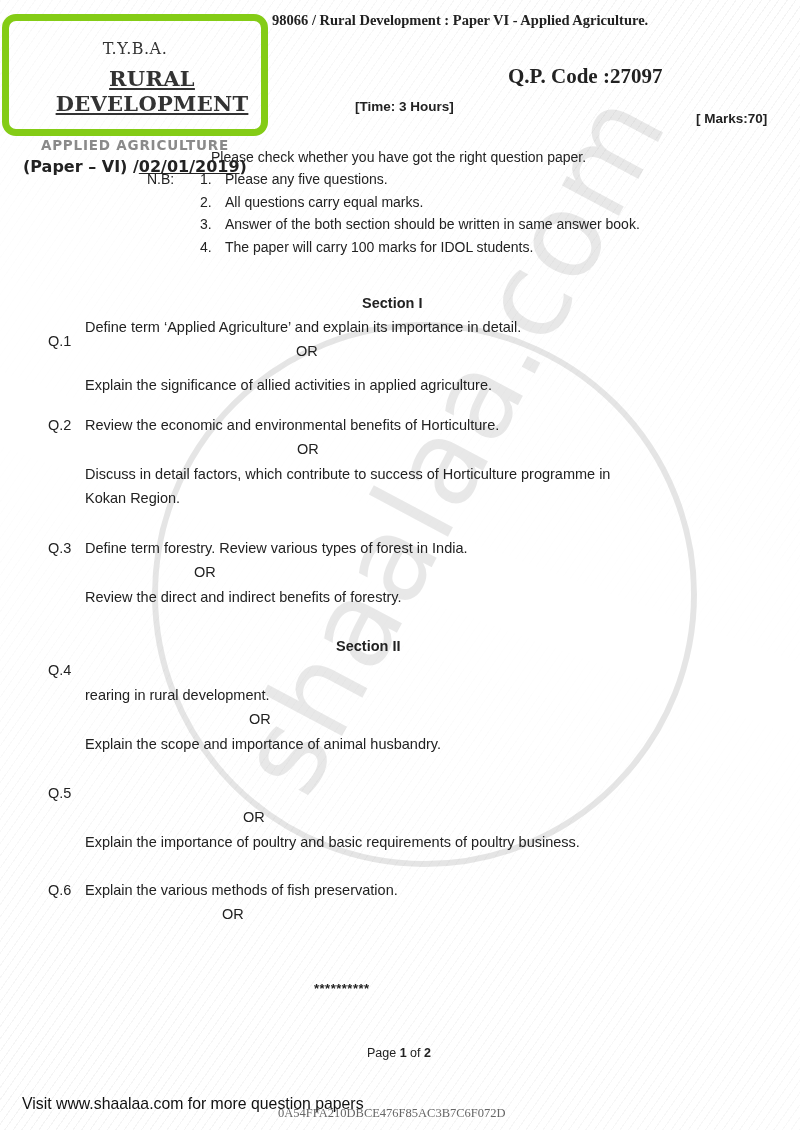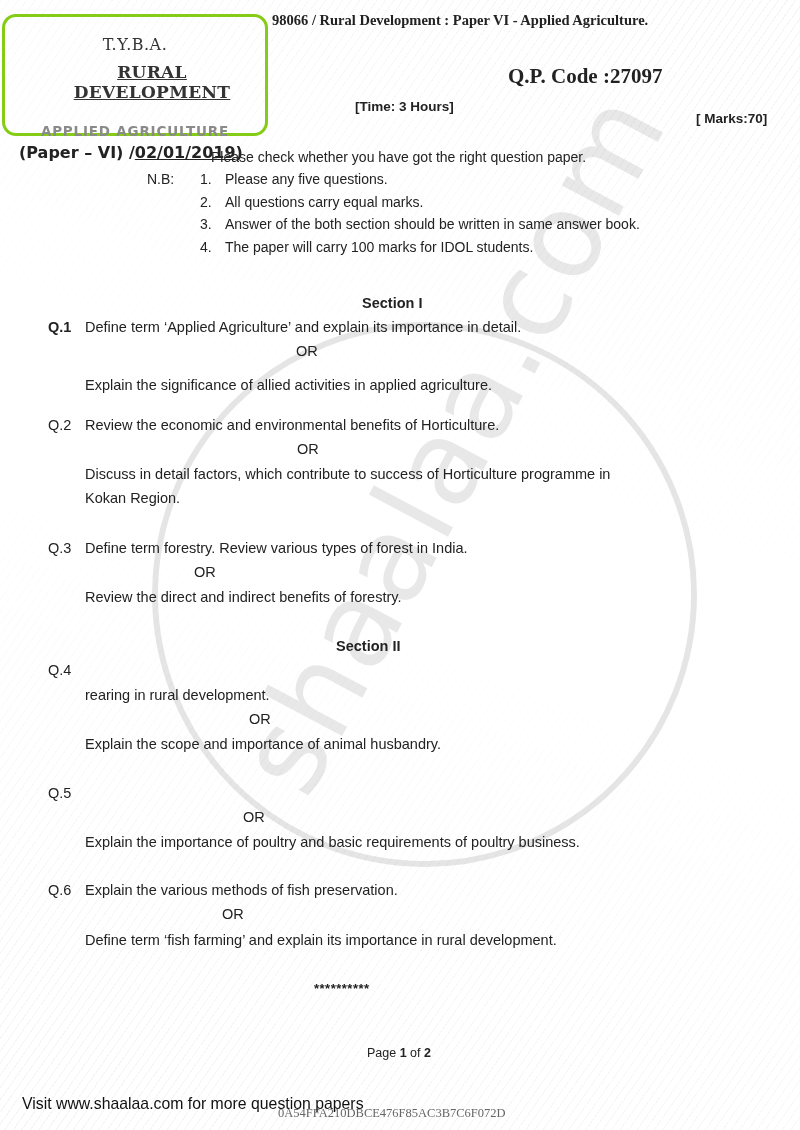--- a/index.html
+++ b/index.html
@@ -26,25 +26,25 @@
       font-family: "DejaVu Sans", sans-serif; font-size: 118px; font-weight: normal;
       color: rgba(0,0,0,0.09); transform: rotate(-60deg); transform-origin: left top;
       white-space: nowrap; letter-spacing: 2px;
       transform: translate(10px, 190px) rotate(-62deg);
     }
     .layer { position: absolute; z-index: 2; }
 
     
     .head-box {
       left: 2px; top: 14px; width: 266px; height: 122px;
-      border: 3px solid #84cc16; border-radius: 14px; box-sizing: border-box;
+      border: 7px solid #84cc16; border-radius: 14px; box-sizing: border-box;
       text-align: center;
     }
     .hb-tyba { font-family: "DejaVu Serif", serif; font-size: 16px; margin-top: 18px; color: #333; letter-spacing: 0.5px; }
-    .hb-rd { font-family: "DejaVu Serif", serif; font-size: 17px; font-weight: bold; text-decoration: underline; margin-top: 8px; color: #333; letter-spacing: 0.3px; margin-left: 34px; }
+    .hb-rd { font-family: "DejaVu Serif", serif; font-size: 21px; font-weight: bold; text-decoration: underline; margin-top: 8px; color: #333; letter-spacing: 0.3px; margin-left: 34px; }
     .hb-aa { font-family: "DejaVu Sans", sans-serif; font-size: 13.5px; font-weight: bold; color: #8a8a8a; margin-top: 21px; letter-spacing: 0.8px; }
     .hb-paper { font-family: "DejaVu Sans", sans-serif; font-size: 16px; font-weight: bold; color: #222; margin-top: 4px; text-align: left; padding-left: 14px; }
     .hb-paper .date { text-decoration: underline; }
 
     .top-title {
       left: 272px; top: 12px; font-family: "Liberation Serif", serif; font-weight: bold;
       font-size: 14.5px; color: #222;
     }
     .qp-code {
       left: 508px; top: 64px; font-family: "Liberation Serif", serif; font-weight: bold;
@@ -104,21 +104,21 @@
 <div class="layer nb-list">
   <div class="nb-item"><span class="nb-num">1.</span><span>Please any five questions.</span></div>
   <div class="nb-item"><span class="nb-num">2.</span><span>All questions carry equal marks.</span></div>
   <div class="nb-item"><span class="nb-num">3.</span><span>Answer of the both section should be written in same answer book.</span></div>
   <div class="nb-item"><span class="nb-num">4.</span><span>The paper will carry 100 marks for IDOL students.</span></div>
 </div>
 
 <div class="layer section-title" style="left:362px; top:295px;">Section I</div>
 
 <div class="layer q" style="left:0; top:319px; width:800px; height:80px;">
-  <span class="q-num" style="top:0;font-weight:bold;">Q.1</span>
+  <span class="q-num" style="top:14px;">Q.1</span>
   <span class="q-text" style="top:0;">Define term ‘Applied Agriculture’ and explain its importance in detail.</span>
   <span class="or" style="left:296px; top:24px;">OR</span>
   <span class="q-text" style="top:50px;margin-top:8px;">Explain the significance of allied activities in applied agriculture.</span>
 </div>
 
 <div class="layer q" style="left:0; top:417px; width:696px; height:100px;">
   <span class="q-num" style="top:0;">Q.2</span>
   <span class="q-text" style="top:0;">Review the economic and environmental benefits of Horticulture.</span>
   <span class="or" style="left:297px; top:24px;">OR</span>
   <span class="q-text" style="top:49px;">Discuss in detail factors, which contribute to success of Horticulture programme in</span>
@@ -144,21 +144,20 @@
 <div class="layer q" style="left:0; top:785px; width:800px; height:80px;">
   <span class="q-num" style="top:0;">Q.5</span>
   <span class="or" style="left:243px; top:24px;">OR</span>
   <span class="q-text" style="top:49px;">Explain the importance of poultry and basic requirements of poultry business.</span>
 </div>
 
 <div class="layer q" style="left:0; top:882px; width:800px; height:80px;">
   <span class="q-num" style="top:0;">Q.6</span>
   <span class="q-text" style="top:0;">Explain the various methods of fish preservation.</span>
   <span class="or" style="left:222px; top:24px;">OR</span>
-  <span class="q-text" style="top:50px;">Define term ‘fish farming’ and explain its importance in rural development.</span>
 </div>
 
 <div class="layer end-stars">**********</div>
 <div class="layer page-num">
   <span>Page </span><b>1</b><span> of </span><b>2</b>
 </div>
 <div class="layer hex-code">0A54FFA210DBCE476F85AC3B7C6F072D</div>
 <div class="layer visit">Visit www.shaalaa.com for more question papers</div>
 
 </body></html>

